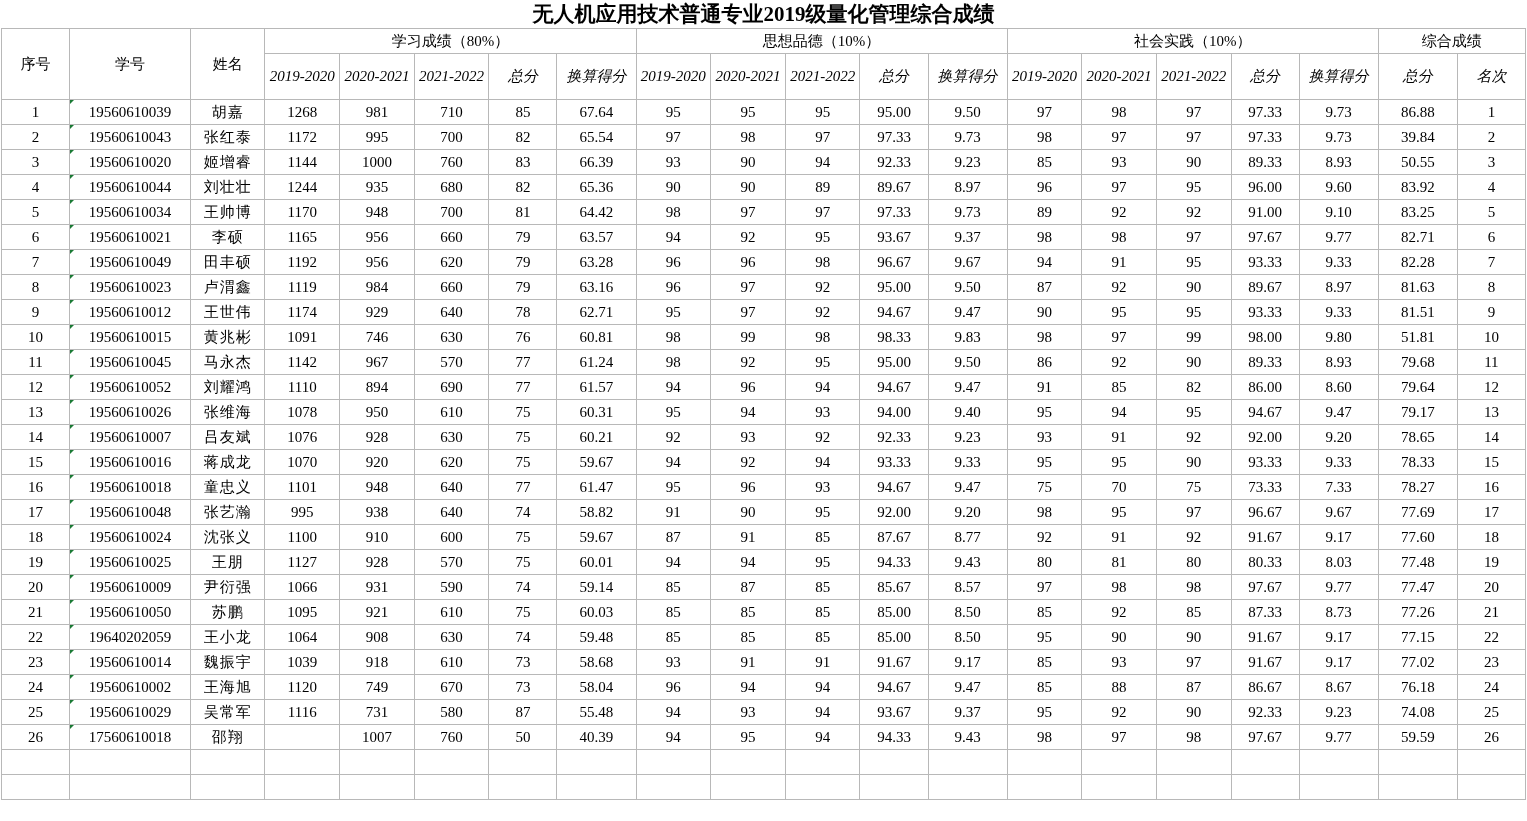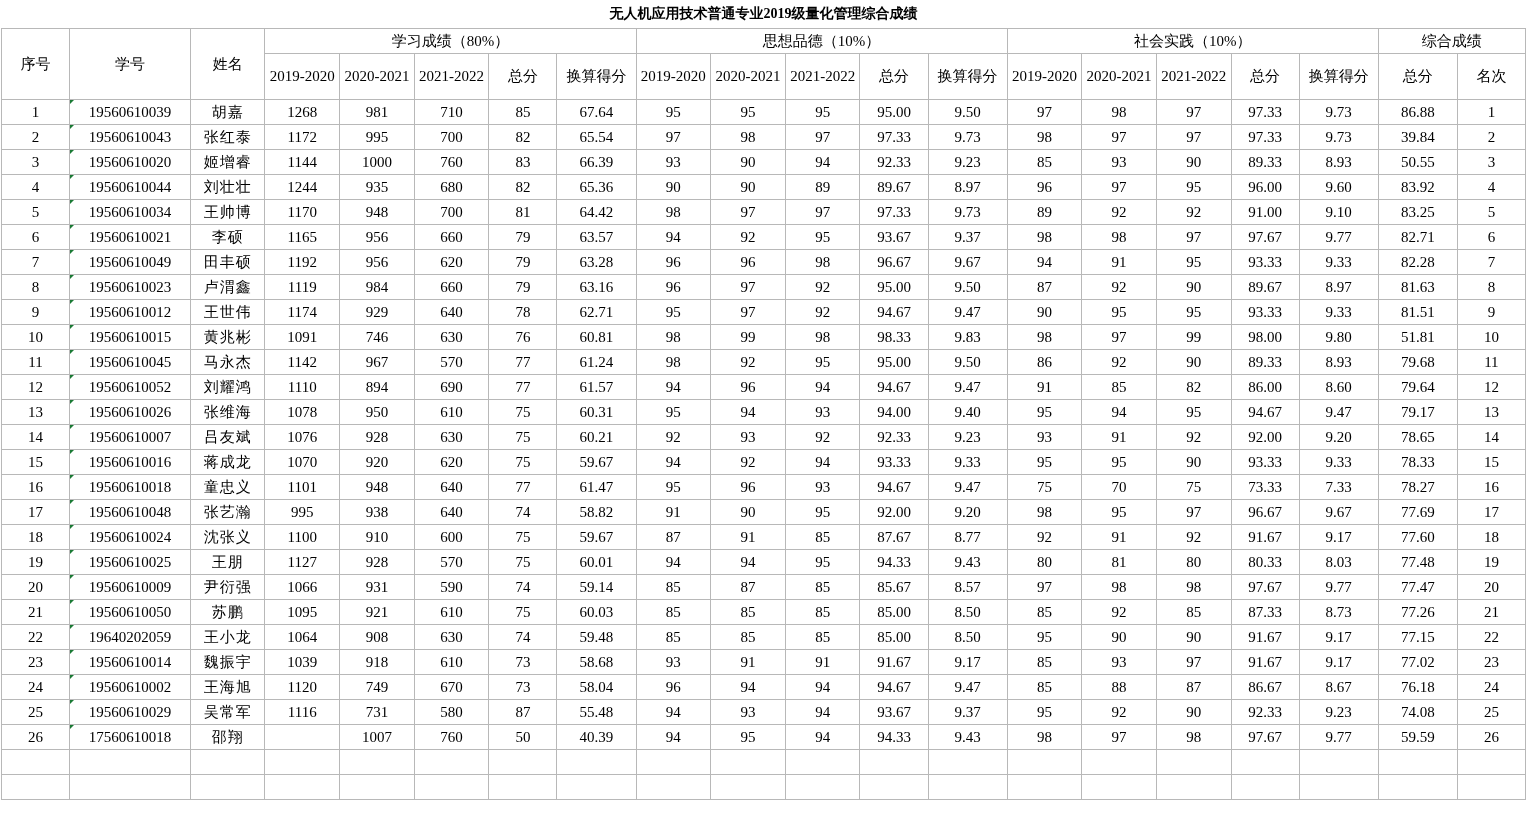--- a/index.html
+++ b/index.html
@@ -14,21 +14,21 @@
     color: #000000;
     overflow: hidden;
   }
   #sheet {
     width: 1527px;
     height: 821px;
     position: relative;
   }
   .title {
     text-align: center;
-    font-size: 14px;
+    font-size: 21px;
     font-weight: bold;
     line-height: 24px;
     padding-top: 2px;
     padding-bottom: 2px;
     letter-spacing: 0px;
   }
   table.grid {
     border-collapse: collapse;
     table-layout: fixed;
     width: 1525px;
@@ -47,20 +47,21 @@
   }
   thead td {
     font-size: 15px;
     line-height: 17px;
   }
   .hdr-group {
     height: 22px;
   }
   .hdr-sub {
     height: 46px;
+    font-style: italic;
   }
   .rowtall td {
     height: 25px;
   }
   .idcell {
     position: relative;
   }
   .idcell::before {
     content: "";
     position: absolute;

